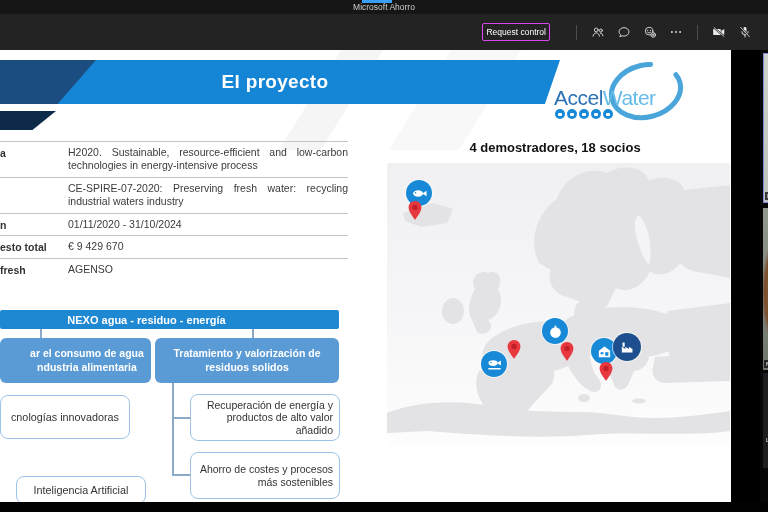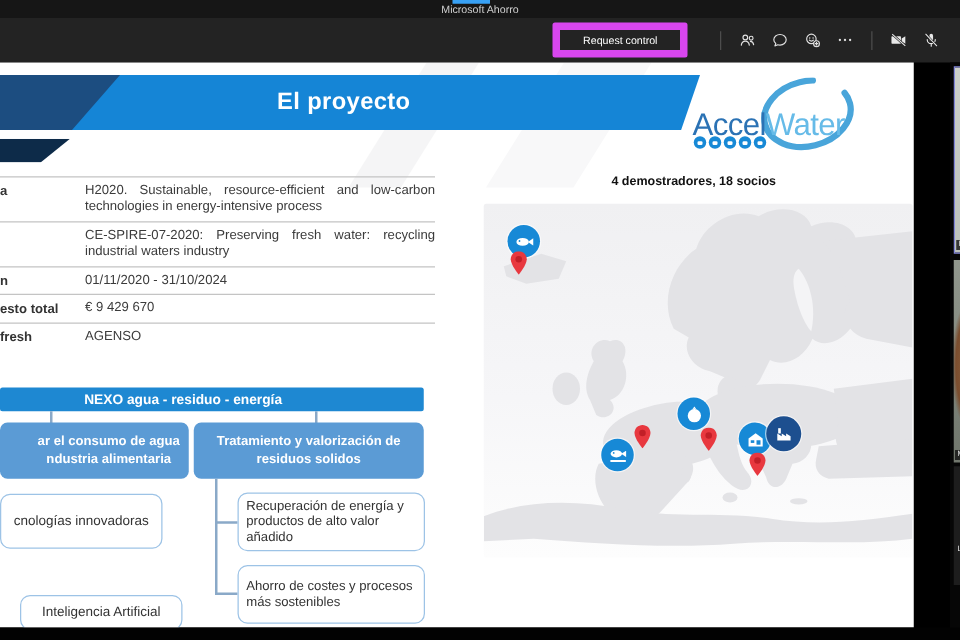--- a/index.html
+++ b/index.html
@@ -6,22 +6,22 @@
   body{width:768px;height:512px;position:relative;overflow:hidden;background:#000;
        font-family:"Liberation Sans", sans-serif;}
 
   
   .titlebar{position:absolute;left:0;top:0;width:768px;height:14px;background:#161616;
             display:flex;align-items:center;justify-content:center;}
   .titlebar .wtitle{font-size:8.5px;color:#cfcfcf;}
   .tab-indicator{position:absolute;left:362px;top:0;width:30px;height:2.5px;background:#38a1f5;}
   .toolbar{position:absolute;left:0;top:14px;width:768px;height:36px;background:#232323;
            display:flex;align-items:center;justify-content:flex-end;padding-right:10px;box-sizing:border-box;}
-  .req-btn{border:6px solid #d946ef;border-radius:2px;background:transparent;color:#fff;
-           font-size:8.5px;padding:3px 18px;font-family:"Liberation Sans",sans-serif;margin-right:18px;}
+  .req-btn{border:1px solid #d946ef;border-radius:2px;background:transparent;color:#fff;
+           font-size:8.5px;padding:3px 3px;font-family:"Liberation Sans",sans-serif;margin-right:18px;}
   .tb-sep{width:1px;height:15px;background:#4d4d4d;margin:0 8px;}
   .tb-icon{width:20px;height:20px;display:flex;align-items:center;justify-content:center;margin:0 3px;}
   .tb-icon svg{width:14px;height:14px;}
 
   
   .stage{position:absolute;left:0;top:50px;width:731px;height:452px;background:#ffffff;overflow:hidden;}
   .streak{position:absolute;top:0;height:100px;background:rgba(160,160,170,0.10);transform:skewX(-32deg);}
   .streak.s1{left:310px;width:42px;}
   .streak.s2{left:420px;width:70px;background:rgba(160,160,170,0.07);}
 
@@ -30,21 +30,21 @@
           display:flex;align-items:center;justify-content:center;}
   .banner .btitle{color:#fff;font-size:19px;font-weight:600;letter-spacing:.3px;padding-right:10px;}
   .navy1{position:absolute;left:0;top:10px;width:96px;height:44px;background:#1c4d80;
          clip-path:polygon(0 0,100% 0,60% 100%,0 100%);}
   .navy2{position:absolute;left:0;top:61px;width:56px;height:19px;background:#0d2b49;
          clip-path:polygon(0 0,100% 0,58% 100%,0 100%);}
 
   
   .logo{position:absolute;left:552px;top:12px;width:160px;height:62px;}
   .logo .ring{position:absolute;left:52px;top:0;}
-  .logo .ltext{position:absolute;left:2px;top:24px;font-size:25px;font-weight:500;letter-spacing:-0.5px;}
+  .logo .ltext{position:absolute;left:2px;top:24px;font-size:21px;font-weight:500;letter-spacing:-0.5px;}
   .logo .ltext .accel{color:#2b72b4;}
   .logo .ltext .water{color:#66bbe8;}
   .logo .dots{position:absolute;left:3px;top:47px;display:flex;gap:2px;}
   .logo .dots span{width:10px;height:10px;border-radius:50%;background:#1789d6;position:relative;}
   .logo .dots span::after{content:"";position:absolute;left:3px;top:3.5px;width:4px;height:3px;background:#fff;border-radius:1px;}
 
   
   .itable{position:absolute;left:0;top:91px;width:348px;}
   .irow{display:flex;border-top:1px solid #c4c4c4;padding:4px 0;}
   .ilabel{width:58px;flex:none;font-size:10.5px;font-weight:bold;color:#333;padding-top:1px;}
@@ -53,26 +53,26 @@
 
   
   .nexo{position:absolute;left:0;top:260px;width:339px;height:19px;background:#1e88d2;border-radius:2px;
         color:#fff;font-weight:bold;font-size:11px;display:flex;align-items:center;justify-content:center;
         padding-right:46px;box-sizing:border-box;}
   .conn{position:absolute;background:#8aa9c8;}
   .bluebox{position:absolute;background:#5b9bd5;border-radius:6px;color:#fff;font-weight:bold;font-size:10.5px;
            display:flex;align-items:center;justify-content:center;text-align:center;line-height:1.25;}
   .bluebox.pre{white-space:pre-line;}
   .whitebox{position:absolute;background:#fff;border:1.5px solid #9dc3e6;border-radius:8px;color:#333;
-            font-size:10.8px;display:flex;align-items:center;justify-content:center;text-align:left;
+            font-size:10.8px;display:flex;align-items:center;justify-content:center;text-align:right;
             line-height:1.2;box-sizing:border-box;padding:2px 6px;}
 
   
   .map-heading{position:absolute;left:380px;top:90px;width:350px;text-align:center;
-               font-size:10px;font-weight:bold;color:#111;}
+               font-size:13px;font-weight:bold;color:#111;}
   .mapbox{position:absolute;left:387px;top:113px;width:343px;height:283px;border-radius:2px;overflow:hidden;
           background:linear-gradient(180deg,#f0f0f2 0%,#f6f6f8 55%,#fdfdfd 100%);}
   .badge{position:absolute;width:26px;height:26px;border-radius:50%;background:#1789d6;
          display:flex;align-items:center;justify-content:center;box-shadow:0 0 0 1px rgba(255,255,255,.6);}
   .badge svg{width:17px;height:17px;}
   .badge.dark{width:28px;height:28px;background:#1d4f8f;}
   .pin{position:absolute;width:14px;height:19px;}
 
   
   .sidebar{position:absolute;left:760px;top:50px;width:37px;height:462px;background:#060606;}

